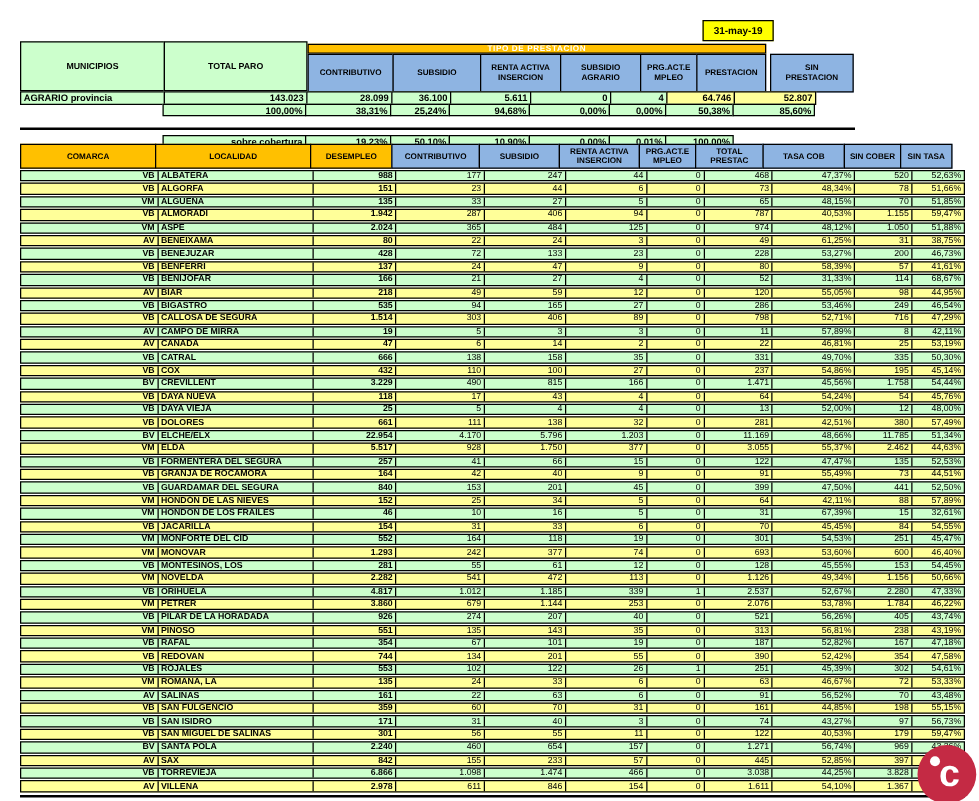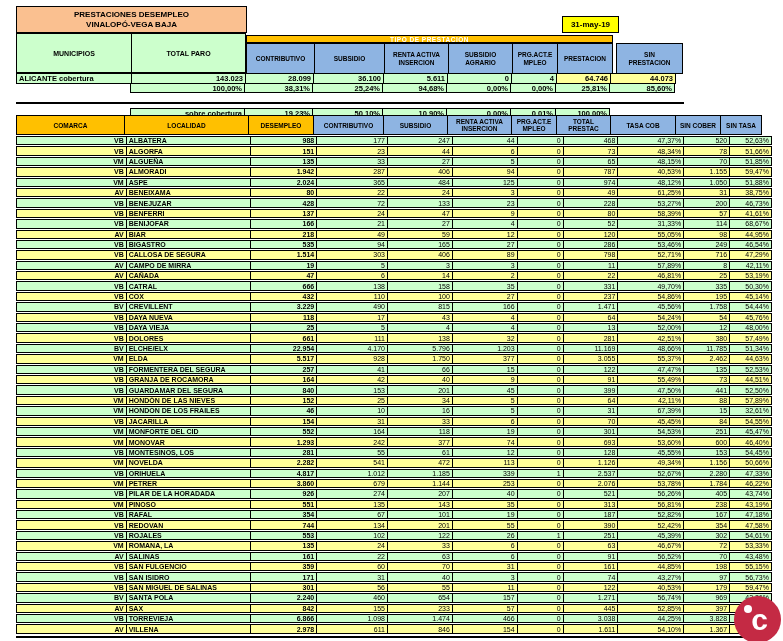--- a/index.html
+++ b/index.html
@@ -40,21 +40,21 @@
   .srow{position:absolute;left:16px;display:flex;}
   .srow .cell{
     box-sizing:border-box;border:1px solid #000;margin-left:-1px;background:#CCFFCC;
     display:flex;align-items:center;justify-content:flex-end;
     font-size:7.5px;font-weight:bold;padding-right:2px;
   }
   .srow .cell:first-child{margin-left:0;}
   .srow .cell.left{justify-content:flex-start;padding-left:2px;}
   .srow .cell.yellow{background:#FFFF99;}
   .srow .ghost{box-sizing:border-box;border:1px solid transparent;margin-left:-1px;background:transparent;}
-  .w-mun{width:116px;} .w-tp{width:115px;} .w-c1{width:69px;} .w-c2{width:71px;}
+  .w-mun{width:116px;} .w-tp{width:115px;} .w-c1{width:69px;} .w-c2{width:48px;}
   .w-c3{width:65px;} .w-c4{width:65px;} .w-c5{width:46px;} .w-c6{width:55px;} .w-c7{width:66px;}
   .h11{height:11px;} .h10{height:10px;}
   .thickline{position:absolute;background:#000;}
   
   .det-head{position:absolute;left:16px;top:115px;display:flex;}
   .det-head .hc{
     box-sizing:border-box;border:1px solid #000;margin-left:-1px;height:20px;
     display:flex;align-items:center;justify-content:center;text-align:center;
     font-size:6.5px;font-weight:bold;line-height:7px;white-space:pre-line;
   }
@@ -78,24 +78,20 @@
     background:#C42A44;display:flex;align-items:center;justify-content:center;
   }
   .logo .c-glyph{color:#ffffff;font-size:30px;font-weight:bold;line-height:30px;margin-left:4px;}
   .logo .i-dot{position:absolute;left:10px;top:9px;width:8px;height:8px;border-radius:50%;background:#ffffff;}
 </style>
 </head>
 <body>
 
 <div class="sheet">
 
-  <div class="box title-box">
-    <div>PRESTACIONES DESEMPLEO</div>
-    <div>VINALOPÓ-VEGA BAJA</div>
-  </div>
   <div class="box date-box">31-may-19</div>
 
   <div class="sum-head">
     <div class="hcell w-mun">MUNICIPIOS</div>
     <div class="hcell w-tp">TOTAL PARO</div>
     <div class="tipo-wrap">
       <div class="banner">TIPO DE PRESTACION</div>
       <div class="bluehead pre" style="left:0;width:69px;">CONTRIBUTIVO</div>
       <div class="bluehead pre" style="left:68px;width:71px;">SUBSIDIO</div>
       <div class="bluehead pre" style="left:138px;width:65px;">RENTA ACTIVA
@@ -104,40 +100,40 @@
 AGRARIO</div>
       <div class="bluehead pre" style="left:266px;width:46px;">PRG.ACT.E
 MPLEO</div>
       <div class="bluehead pre" style="left:311px;width:56px;">PRESTACION</div>
       <div class="bluehead pre" style="left:370px;width:67px;">SIN
 PRESTACION</div>
     </div>
   </div>
 
   <div class="srow" style="top:73px;">
-    <div class="cell left h11 w-mun">ALICANTE cobertura</div>
+    <div class="cell left h11 w-mun">AGRARIO provincia</div>
     <div class="cell h11 w-tp">143.023</div>
     <div class="cell h11 w-c1">28.099</div>
     <div class="cell h11 w-c2">36.100</div>
     <div class="cell h11 w-c3">5.611</div>
     <div class="cell h11 w-c4">0</div>
     <div class="cell h11 w-c5">4</div>
     <div class="cell h11 w-c6 yellow">64.746</div>
-    <div class="cell h11 w-c7 yellow">44.073</div>
+    <div class="cell h11 w-c7 yellow">52.807</div>
   </div>
 
   <div class="srow" style="top:83px;">
     <div class="ghost h10 w-mun"></div>
     <div class="cell h10 w-tp">100,00%</div>
     <div class="cell h10 w-c1">38,31%</div>
     <div class="cell h10 w-c2">25,24%</div>
     <div class="cell h10 w-c3">94,68%</div>
     <div class="cell h10 w-c4">0,00%</div>
     <div class="cell h10 w-c5">0,00%</div>
-    <div class="cell h10 w-c6">25,81%</div>
+    <div class="cell h10 w-c6">50,38%</div>
     <div class="cell h10 w-c7">85,60%</div>
   </div>
 
   <div class="srow" style="top:108px;">
     <div class="ghost h11 w-mun"></div>
     <div class="cell h11 w-tp">sobre cobertura</div>
     <div class="cell h11 w-c1">19,23%</div>
     <div class="cell h11 w-c2">50,10%</div>
     <div class="cell h11 w-c3">10,90%</div>
     <div class="cell h11 w-c4">0,00%</div>

